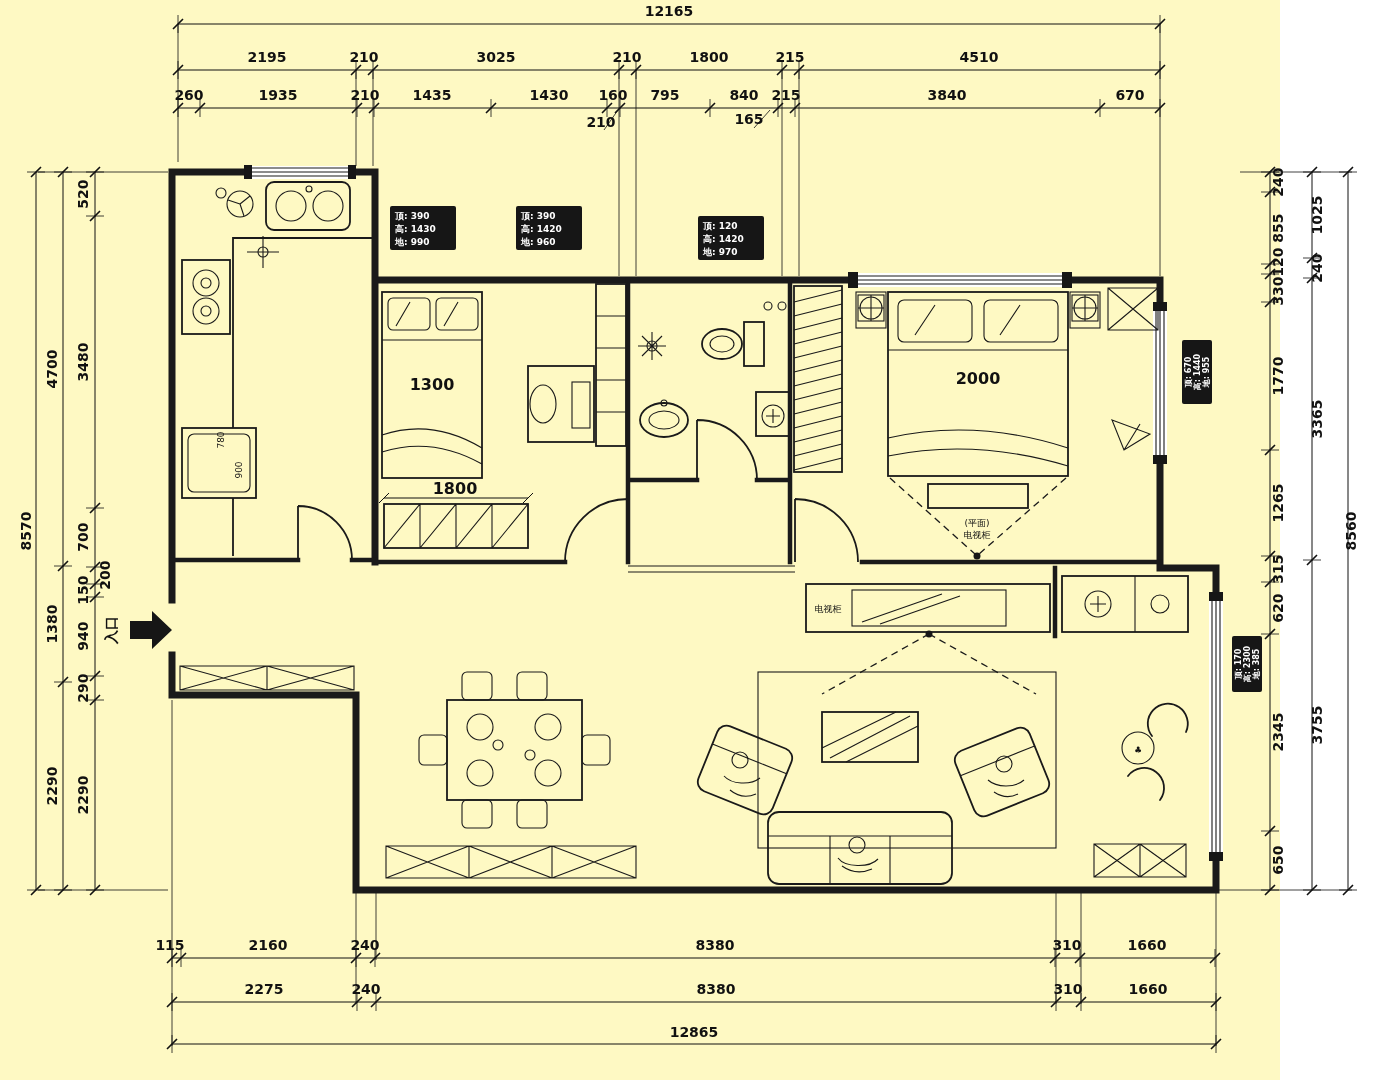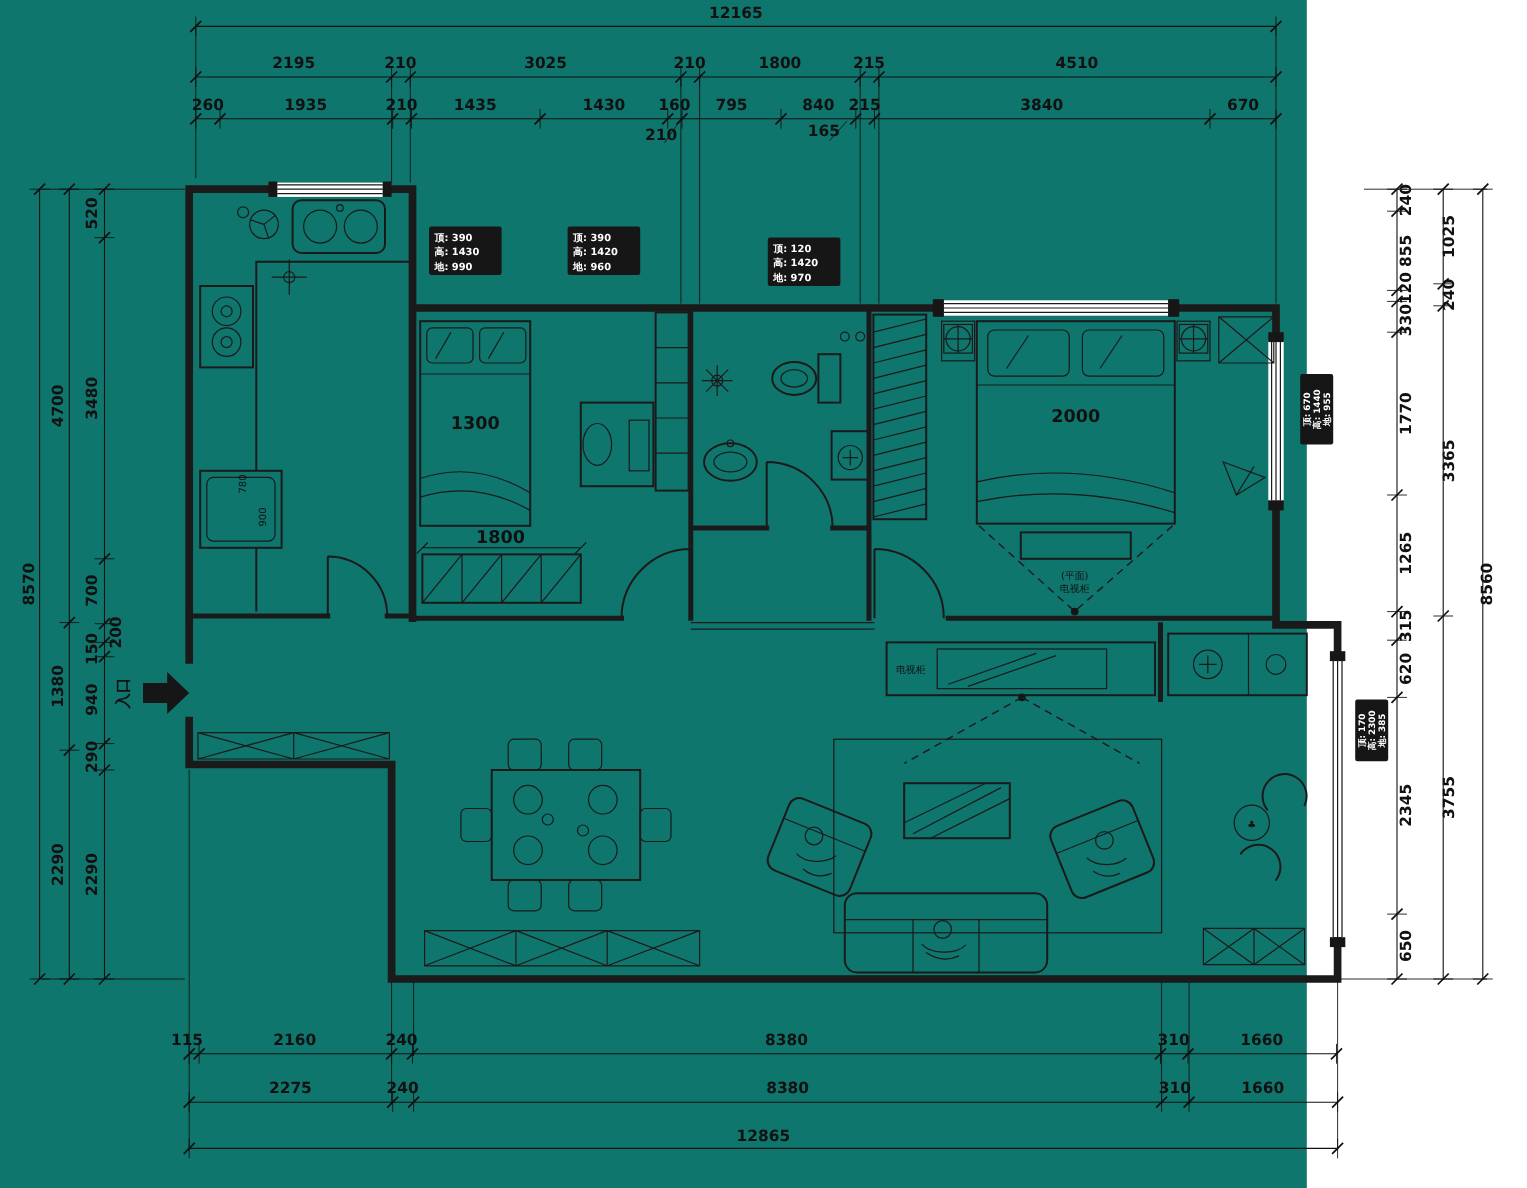--- a/index.html
+++ b/index.html
@@ -1,16 +1,16 @@
 <!DOCTYPE html>
 <html><head>
 <meta charset="utf-8">
 <style>
   html,body{margin:0;padding:0;background:#fff}
-  .canvas{width:1188px;height:1080px;position:relative;background:#0f766e}
+  .canvas{width:1280px;height:1080px;position:relative;background:#fef9c3}
   svg{display:block}
   text{font-family:"DejaVu Sans",sans-serif;fill:#111}
   .dim{font-size:14px;font-weight:bold;text-anchor:middle}
   .big{font-size:16px;font-weight:bold;text-anchor:middle}
   .tiny{font-size:9px;text-anchor:middle}
   .chipt{font-size:9px;fill:#fff;text-anchor:start;font-weight:bold}
   .chiptv{font-size:8px;fill:#fff;text-anchor:middle;font-weight:bold}
   .w6{stroke:#1a1a1a;stroke-width:7;fill:none;stroke-linecap:square}
   .w4{stroke:#1a1a1a;stroke-width:4.5;fill:none;stroke-linecap:square}
   .thin{stroke:#1a1a1a;stroke-width:1.1;fill:none}

